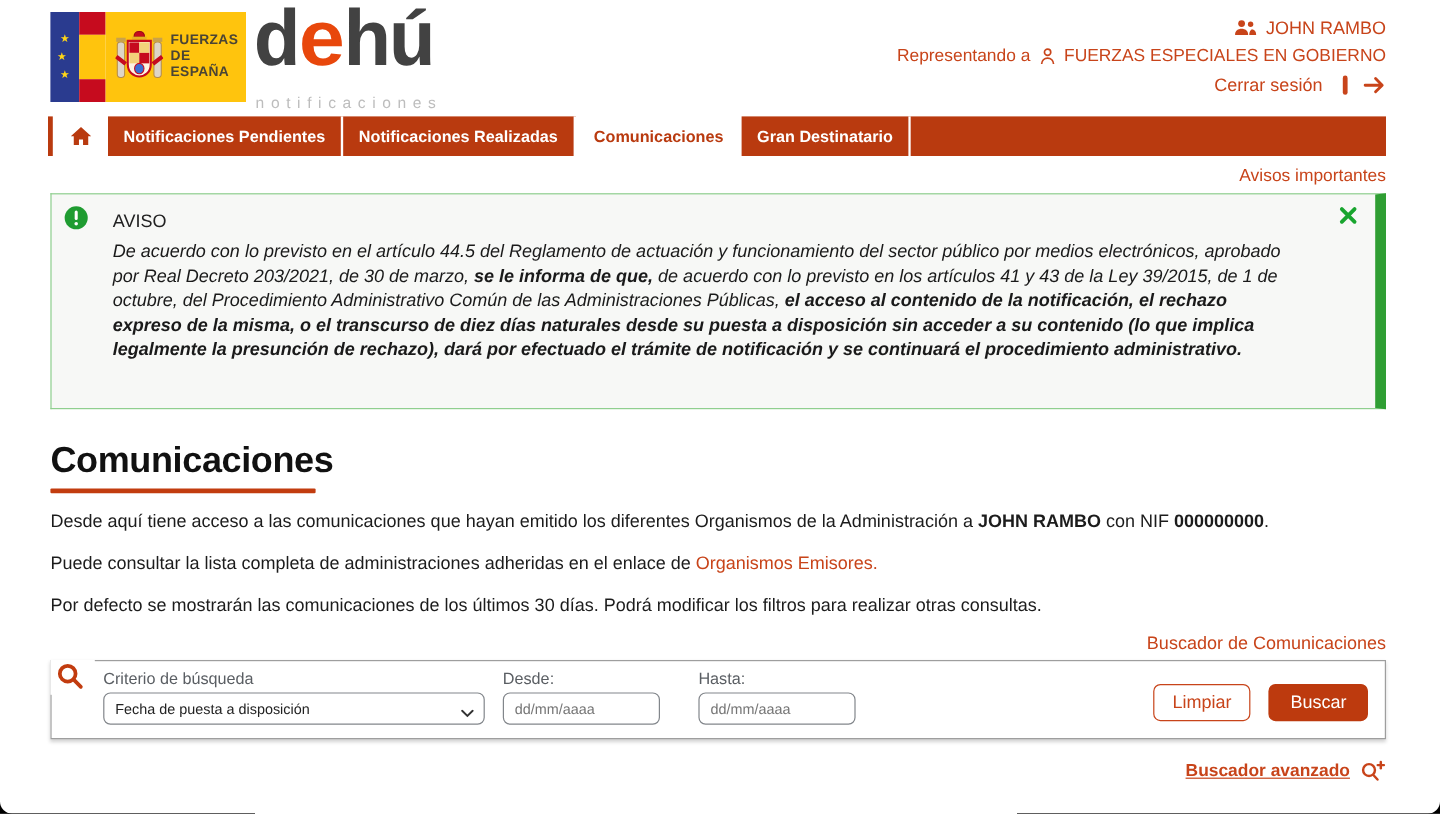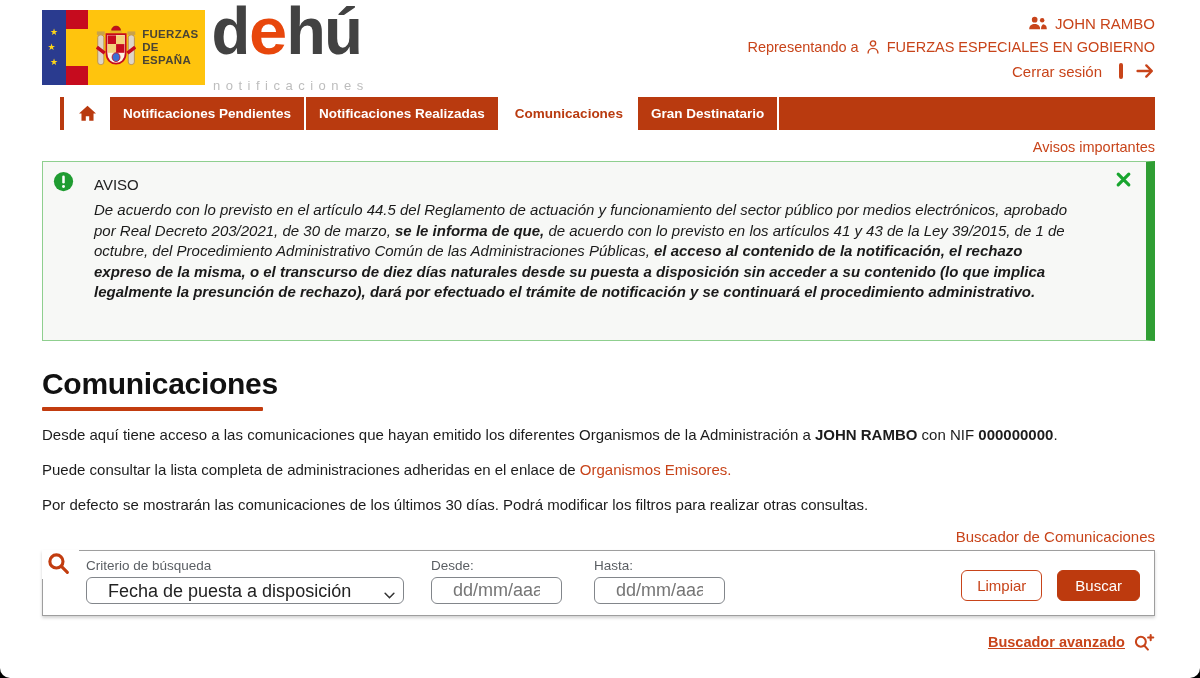--- a/index.html
+++ b/index.html
@@ -28,21 +28,21 @@
   .dehu-word .e { color:#e8470c; }
   .dehu-sub { font-size:13px; color:#bdbdbd; letter-spacing:5.5px; margin-top:17px; margin-left:2px; }
 
   .user-block { position:absolute; right:45px; top:11px; text-align:right; color:var(--link); }
   .user-row { display:flex; justify-content:flex-end; align-items:center; gap:7px; height:24px; font-size:15px; }
   .user-row svg { flex:0 0 auto; }
   .logout-row { font-weight:normal; }
   .logout-bar { display:inline-block; width:4px; height:16px; background:var(--link); border-radius:2px; margin:0 6px 0 10px; vertical-align:-3px; }
 
   
-  .nav { margin-left:60px; margin-right:45px; height:33px; display:flex;justify-content:center; }
+  .nav { margin-left:40px; margin-right:45px; height:33px; display:flex;justify-content:center; }
   .nav-accent { width:4px; background:var(--accent); }
   .nav-home { width:46px; display:flex; align-items:center; justify-content:center; color:var(--accent); cursor:pointer; }
   .nav-tabs { flex:1; display:flex; }
   .tab { background:var(--accent); color:#fff; font-size:13.5px; font-weight:600; display:flex; align-items:center; padding:0 13px; border-right:2px solid #fff; cursor:pointer; white-space:nowrap; }
   .tab.active { background:#fff; color:var(--accent); border-right:none; padding:0 15px; }
   .tab-filler { flex:1; background:var(--accent); }
 
   
   .avisos-row { text-align:right; padding:9px 45px 6px 0; font-size:14.5px; }
   .avisos-row a { color:var(--link); text-decoration:none; cursor:pointer; }
@@ -72,28 +72,28 @@
 
   .search-panel {
     margin-top:5px; position:relative; height:66px;
     border:1px solid #9e9e9e; box-shadow:0 2px 3px rgba(0,0,0,.18);
   }
   .search-notch { position:absolute; left:-1px; top:-1px; width:37px; height:29px; background:#fff; }
   .search-glass { position:absolute; left:3px; top:0px; color:#c23c0f; }
   .search-row { display:flex; padding:7px 14px 0 43px; align-items:flex-start; }
   .field label { display:block; font-size:13.5px; color:#5a5e63; margin-bottom:4px; }
   .field select, .field input {
-    font-family:"Liberation Sans", sans-serif; font-size:18px; color:#222;
-    border:1px solid #82868b; border-radius:6px; height:27px; background:#fff; padding:0 21px;
+    font-family:"Liberation Sans", sans-serif; font-size:12px; color:#222;
+    border:1px solid #82868b; border-radius:6px; height:27px; background:#fff; padding:0 9px;
   }
   .select-wrap { position:relative; display:inline-block; }
   .select-wrap select { width:318px; appearance:none; -webkit-appearance:none; padding-right:26px; }
   .select-chevron { position:absolute; right:9px; top:8px; pointer-events:none; color:#333; }
   .field input { width:131px; }
-  .f-desde { margin-left:27px; }
+  .f-desde { margin-left:15px; }
   .f-hasta { margin-left:32px; }
   .btns { margin-left:auto; margin-top:12px; display:flex; gap:15px; }
   .btn { font-family:"Liberation Sans", sans-serif; font-size:15px; border-radius:6px; padding:6px 15px; cursor:pointer; }
   .btn-limpiar { background:#fff; color:var(--link); border:1px solid var(--link); }
   .btn-buscar { background:#bd3a0e; color:#fff; border:1px solid #bd3a0e; padding:6px 17px; }
 
   .avanzado-row { text-align:right; margin-top:17px; font-size:14.5px; }
   .avanzado-row a { color:var(--link); font-weight:bold; text-decoration:underline; cursor:pointer; }
   .avanzado-row svg { vertical-align:-5px; margin-left:4px; color:var(--link); }
 </style>

